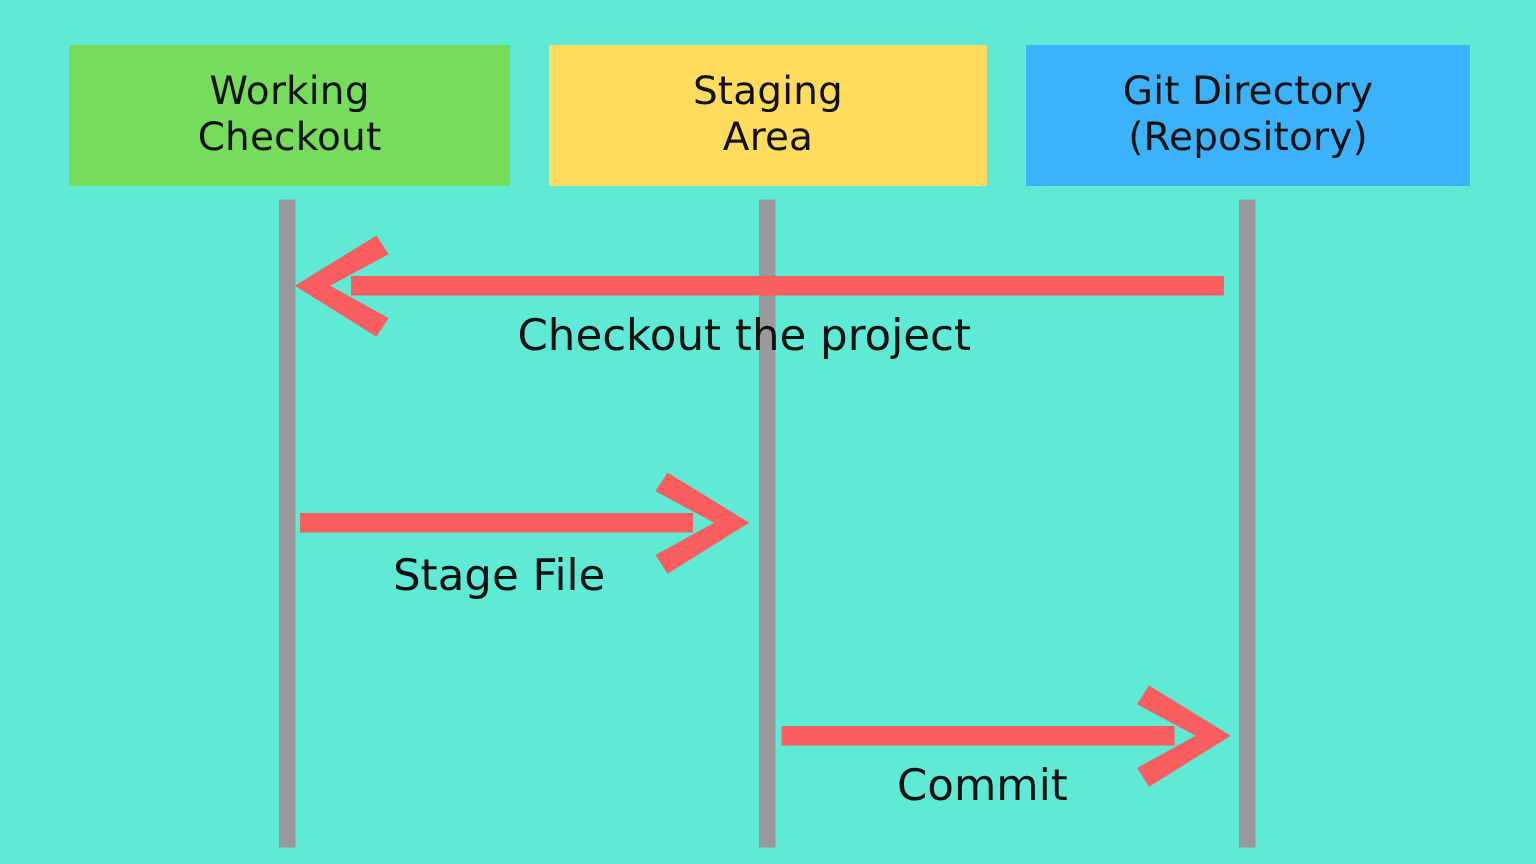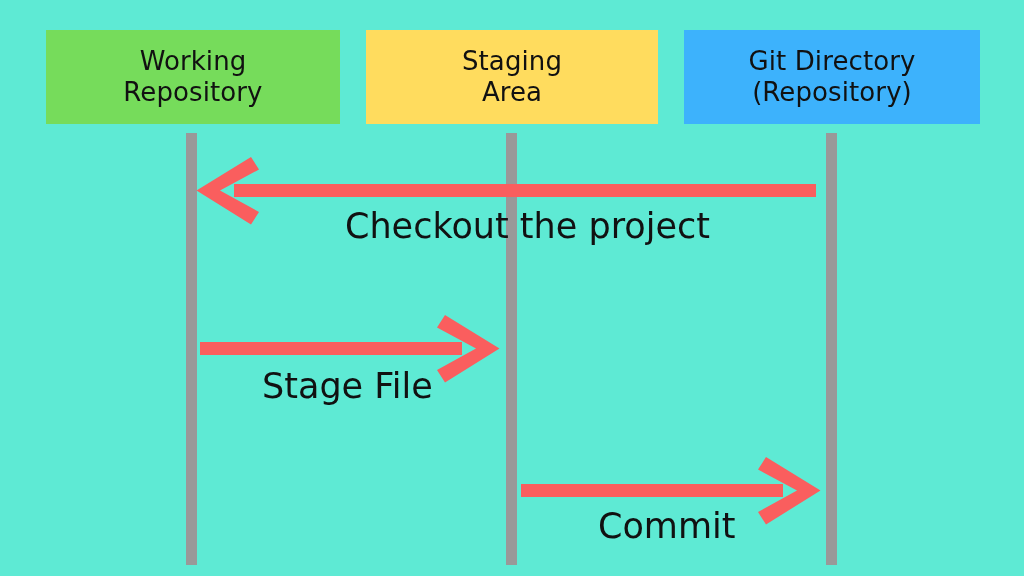--- a/index.html
+++ b/index.html
@@ -59,37 +59,37 @@
   .arrow svg { display: block; overflow: visible; }
 
   #arrow-checkout { left: 196px;  top: 155px; }
   #arrow-stage    { left: 200px;  top: 313px; }
   #arrow-commit   { left: 521px;  top: 455px; }
 
   
   .arrow-label {
     position: absolute;
     color: #111111;
-    font-size: 35px;
+    font-size: 29px;
     font-weight: 400;
     white-space: nowrap;
     line-height: 1;
   }
   #label-checkout { left: 345px; top: 209px; }
   #label-stage    { left: 262px; top: 369px; }
   #label-commit   { left: 598px; top: 509px; }
 </style>
 </head>
 <body>
 
 <div id="diagram">
 
   <div class="col-box" id="col-working" style="background: rgb(118, 220, 91); color: rgb(17, 17, 17);">
     <span class="line">Working</span>
-    <span class="line">Repository</span>
+    <span class="line">Checkout</span>
   </div>
 
   <div class="col-box" id="col-staging" style="background: rgb(255, 220, 94); color: rgb(17, 17, 17);">
     <span class="line">Staging</span>
     <span class="line">Area</span>
   </div>
 
   <div class="col-box" id="col-git" style="background: rgb(61, 178, 252); color: rgb(17, 17, 17);">
     <span class="line">Git Directory</span>
     <span class="line">(Repository)</span>

